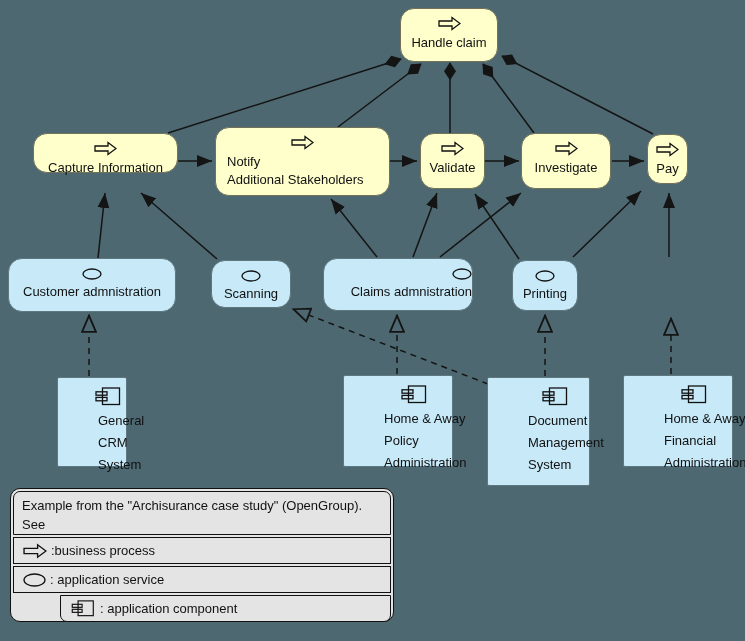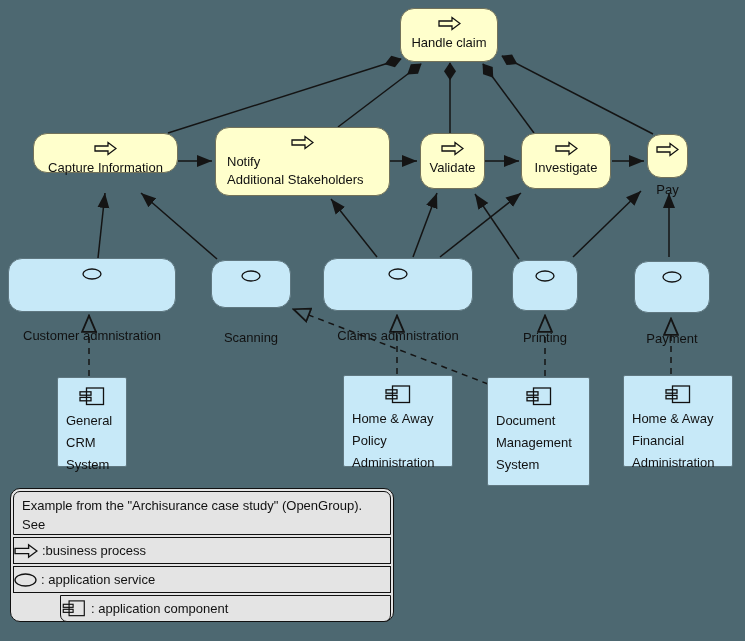--- a/index.html
+++ b/index.html
@@ -5,39 +5,39 @@
   html,body{margin:0;padding:0;}
   .stage{
     position:relative;width:745px;height:641px;background:#4D6871;
     overflow:hidden;font-family:"Liberation Sans",sans-serif;color:#111;
   }
   svg.connectors{position:absolute;left:0;top:0;width:745px;height:641px;z-index:1;}
   .edge{stroke:#141414;stroke-width:1.5;}
   .edge-realization{stroke-dasharray:6 5;}
   .node{position:absolute;z-index:2;box-sizing:border-box;display:flex;flex-direction:column;align-items:center;}
   .process{background:#FFFFCC;border:1.3px solid #72725a;border-radius:14px;}
-  .service{background:#C7E9F8;border:1.3px solid #5f7780;border-radius:14px;gap:44px;}
-  .component{background:#C7E9F8;border:1.3px solid #5f7780;border-radius:2px;}
+  .service{background:#C7E9F8;border:1.3px solid #5f7780;border-radius:14px;}
+  .component{background:#C7E9F8;border:1.3px solid #5f7780;border-radius:2px;padding-left:32px;}
   .node .nicon{margin-top:7px;flex:none;}
   .service .nicon{margin-top:9px;}
   .component .nicon{margin-top:9px;}
   .nlabel{margin-top:4px;font-size:13px;white-space:nowrap;}
   .nlines{align-self:flex-start;margin:3px 0 0 11px;font-size:13px;line-height:18px;white-space:nowrap;}
   .clines{align-self:flex-start;margin:4px 0 0 8px;font-size:13px;line-height:22px;white-space:nowrap;}
   .iconshape{stroke:#111;fill:none;stroke-width:1.3;}
   
   .legend{
     position:absolute;left:10px;top:488px;width:384px;height:134px;z-index:2;
     background:#E4E4E4;border:1.3px solid #111;border-radius:10px;
     padding:2px;box-sizing:border-box;font-size:13px;
   }
   .legend .lrow{border:1px solid #111;background:#E4E4E4;box-sizing:border-box;margin-bottom:2px;}
   .legend .lrow:last-child{margin-bottom:0;}
   .lrow.note{height:44px;border-radius:7px 7px 0 0;padding:4px 8px 0 8px;line-height:19px;}
-  .lrow.key{height:27px;display:flex;align-items:center;padding-left:0;gap:4px;}
+  .lrow.key{height:27px;display:flex;align-items:center;padding-left:9px;gap:4px;}
   .lrow.key:last-child{border-radius:0 0 7px 7px;margin-left:47px;}
 </style>
 </head>
 <body>
 
 <div class="stage">
 
   <svg class="connectors">
     <defs>
       <marker id="m-filled" markerWidth="11" markerHeight="9" refX="10" refY="4.5" orient="auto">
@@ -105,61 +105,55 @@
     <div class="nlabel">Validate</div>
   </div>
 
   <div class="node process" style="left:521px;top:133px;width:90px;height:56px;">
     <svg class="nicon" width="23" height="15" viewBox="0 0 23 15">
         <path class="iconshape" d="M1,5 H14 V1.5 L22,7.5 L14,13.5 V10 H1 Z"></path>
       </svg>
     <div class="nlabel">Investigate</div>
   </div>
 
-  <div class="node process" style="left:647px;top:134px;width:41px;height:44px;gap:21px;">
+  <div class="node process" style="left:647px;top:134px;width:41px;height:50px;">
     <svg class="nicon" width="23" height="15" viewBox="0 0 23 15">
         <path class="iconshape" d="M1,5 H14 V1.5 L22,7.5 L14,13.5 V10 H1 Z"></path>
       </svg>
     <div class="nlabel">Pay</div>
   </div>
 
   <div class="node service" style="left:8px;top:258px;width:168px;height:54px;">
     <svg class="nicon" width="20" height="12" viewBox="0 0 20 12">
         <ellipse class="iconshape" cx="10" cy="6" rx="9" ry="5"></ellipse>
       </svg>
     <div class="nlabel">Customer admnistration</div>
   </div>
 
   <div class="node service" style="left:211px;top:260px;width:80px;height:48px;">
     <svg class="nicon" width="20" height="12" viewBox="0 0 20 12">
         <ellipse class="iconshape" cx="10" cy="6" rx="9" ry="5"></ellipse>
       </svg>
     <div class="nlabel">Scanning</div>
   </div>
 
-  <div class="node service" style="left:323px;top:258px;width:150px;height:53px;">
+  <div class="node service" style="left:323px;top:258px;width:150px;height:53px;align-items:flex-end;">
     <svg class="nicon" width="20" height="12" viewBox="0 0 20 12">
         <ellipse class="iconshape" cx="10" cy="6" rx="9" ry="5"></ellipse>
       </svg>
     <div class="nlabel">Claims admnistration</div>
   </div>
 
   <div class="node service" style="left:512px;top:260px;width:66px;height:51px;">
     <svg class="nicon" width="20" height="12" viewBox="0 0 20 12">
         <ellipse class="iconshape" cx="10" cy="6" rx="9" ry="5"></ellipse>
       </svg>
     <div class="nlabel">Printing</div>
   </div>
 
-  <div class="node service" style="left:634px;top:261px;width:76px;height:52px;">
-    <svg class="nicon" width="20" height="12" viewBox="0 0 20 12">
-        <ellipse class="iconshape" cx="10" cy="6" rx="9" ry="5"></ellipse>
-      </svg>
-    <div class="nlabel">Payment</div>
-  </div>
 
   <div class="node component" style="left:57px;top:377px;width:70px;height:90px;">
     <svg class="nicon" width="26" height="19" viewBox="0 0 26 19">
         <rect class="iconshape" x="7.5" y="1" width="17" height="16.5"></rect>
         <rect class="iconshape" x="1" y="4.8" width="11" height="3.4"></rect>
         <rect class="iconshape" x="1" y="10.4" width="11" height="3.4"></rect>
       </svg>
     <div class="clines">
       <div>General</div>
       <div>CRM</div>

